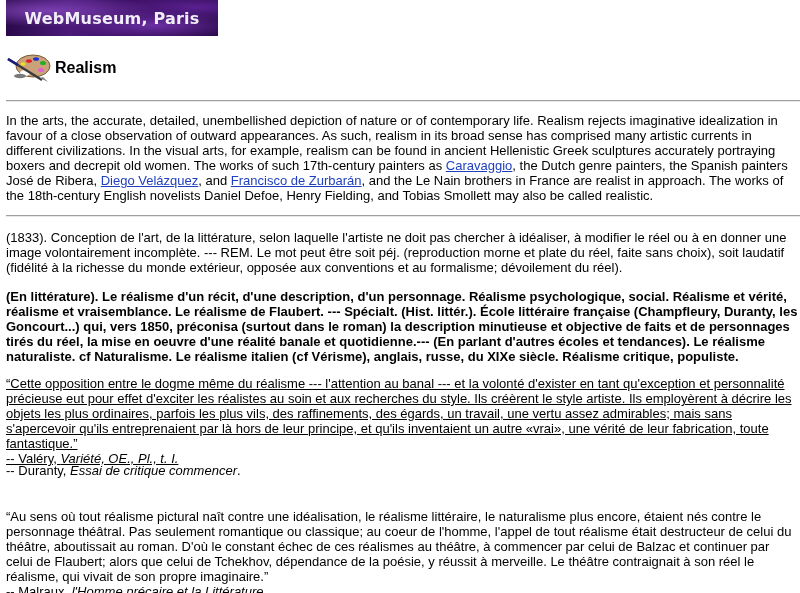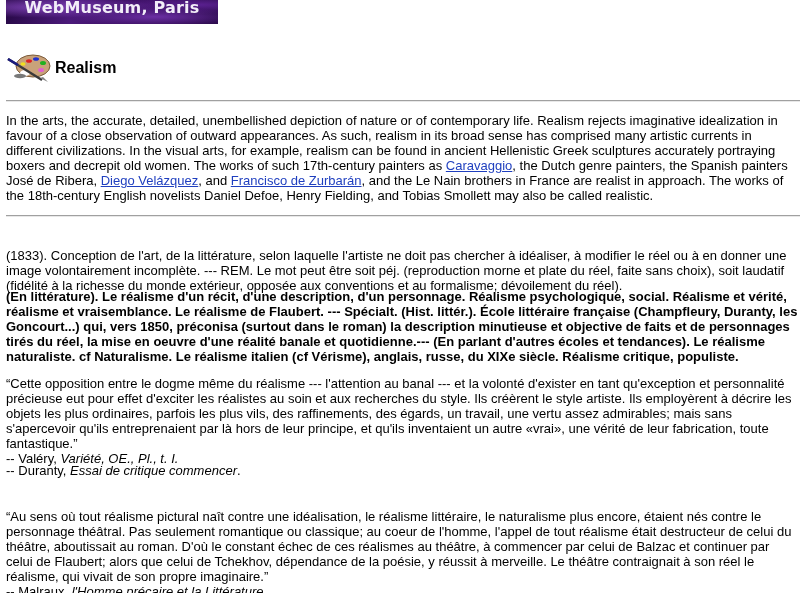--- a/index.html
+++ b/index.html
@@ -15,27 +15,28 @@
       font-size: 13px;
       line-height: 15px;
       color: #000000;
       position: relative;
     }
     .banner {
       position: absolute;
       left: 6px;
       top: 0px;
       width: 212px;
-      height: 24px;
+      height: 36px;
       background:
         radial-gradient(ellipse at 20% 30%, #7a3fb0 0%, transparent 45%),
         radial-gradient(ellipse at 70% 70%, #6b2fa3 0%, transparent 40%),
         radial-gradient(ellipse at 90% 20%, #5a2090 0%, transparent 35%),
         linear-gradient(90deg, #2a0a4a 0%, #4b1a7a 30%, #3a0f60 60%, #2c0b4d 100%);
       display: flex;
+      align-items: center;
       justify-content: center;
     }
     .banner-text {
       font-family: "DejaVu Sans", sans-serif;
       font-weight: bold;
       font-size: 16px;
       color: #f2eef8;
       letter-spacing: 0.2px;
       white-space: nowrap;
     }
@@ -72,23 +73,23 @@
     .rule.r1 { top: 100px; }
     .rule.r2 { top: 215px; }
     .block {
       position: absolute;
       left: 6px;
       width: 792px;
       margin: 0;
       white-space: normal;
     }
     .b1 { top: 113px; }
-    .b2 { top: 248px; }
+    .b2 { top: 230px; }
     .b3 { top: 289px; font-weight: bold; }
-    .b4 { top: 376px; }
+    .b4 { top: 376px; text-decoration: underline; }
     .b5 { top: 463px; }
     .b6 { top: 509px; }
     a.link {
       color: #1a0dab;
       color: #1f3fbf;
     }
     .attrib { display: block; }
     i { font-style: italic; }
   </style>
 </head>

